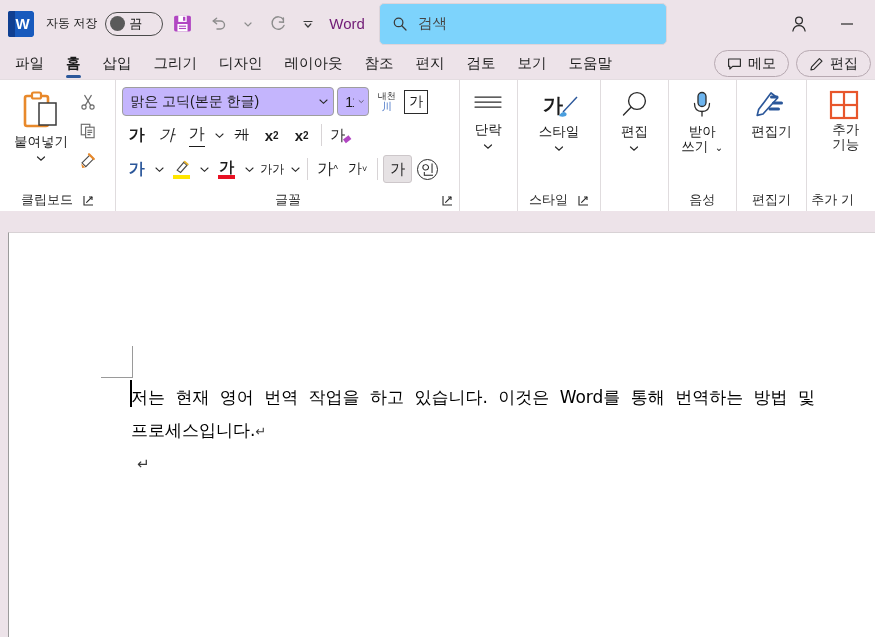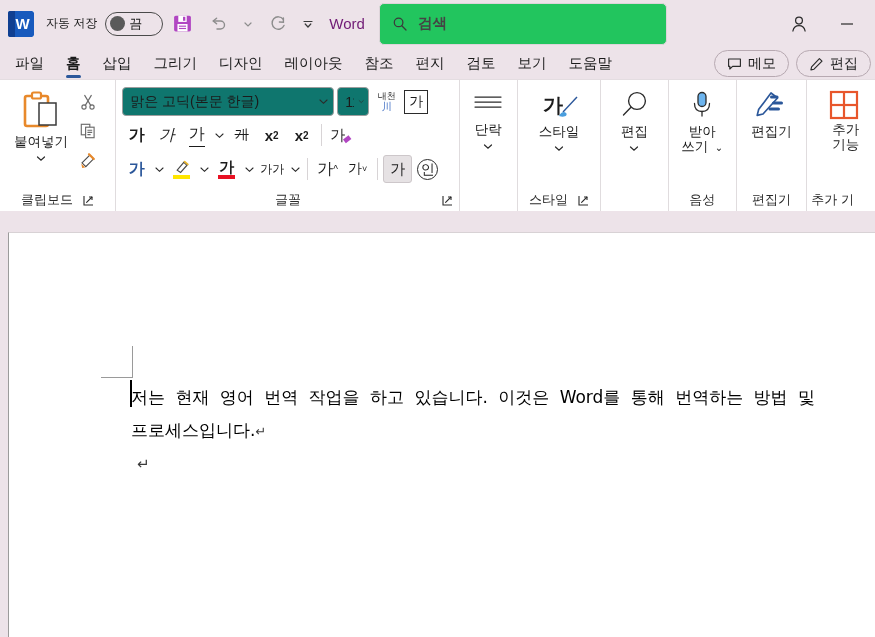--- a/index.html
+++ b/index.html
@@ -76,28 +76,27 @@
   .qat-small { width: 22px; }
 
   .app-name {
     font-size: 15px; color: #701a75; margin-left: 10px; margin-right: 14px;
     white-space: nowrap;
   }
 
   .searchbox {
     flex: 0 0 auto;
     width: 288px; height: 42px;
-    background: #22c55e;
+    background: #7dd3fc;
     border: 1px solid #ded4da;
     border-radius: 5px;
     display: flex; align-items: center;
     padding: 0 12px;
     gap: 10px;
     cursor: text;
-    font-weight: bold;
   }
   .searchbox .sb-text { font-size: 14.5px; color: #444; }
 
   .titlebar-right {
     margin-left: auto;
     display: flex; align-items: center; gap: 4px;
   }
   .acct-btn, .min-btn {
     width: 44px; height: 40px;
     display: flex; align-items: center; justify-content: center;
@@ -206,21 +205,21 @@
   
   .font-group-body { flex-direction: column; padding: 3px 6px 0 6px; }
   .font-row1 { display: flex; align-items: center; gap: 3px; }
   .font-row2 { display: flex; align-items: center; gap: 1px; margin-top: 5px; }
   .font-row3 { display: flex; align-items: center; gap: 1px; margin-top: 6px; }
 
   .combo {
     height: 29px;
     border: 1px solid #9e9e9e;
     border-radius: 4px;
-    background: #0f766e;
+    background: #c4b5fd;
     display: flex; align-items: center;
     padding: 0 4px 0 7px;
     font-size: 14px;
     cursor: pointer;
     justify-content: space-between;
     gap: 4px;
   }
   .combo.fontname { width: 212px; }
   .combo.fontsize { width: 32px; }
   .combo .cv { overflow: hidden; white-space: nowrap; }

